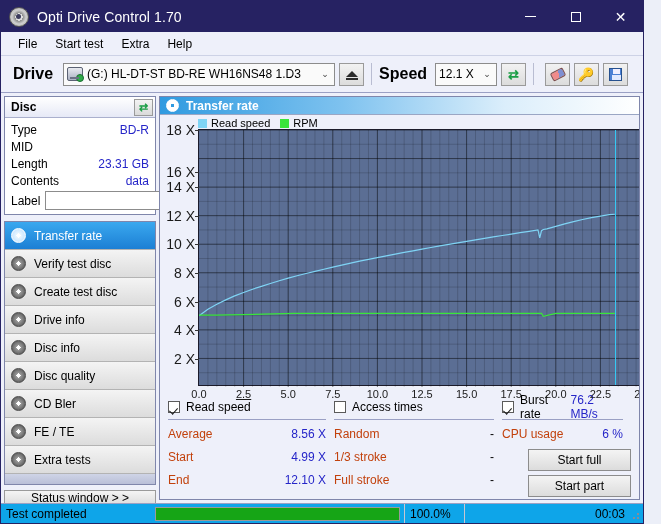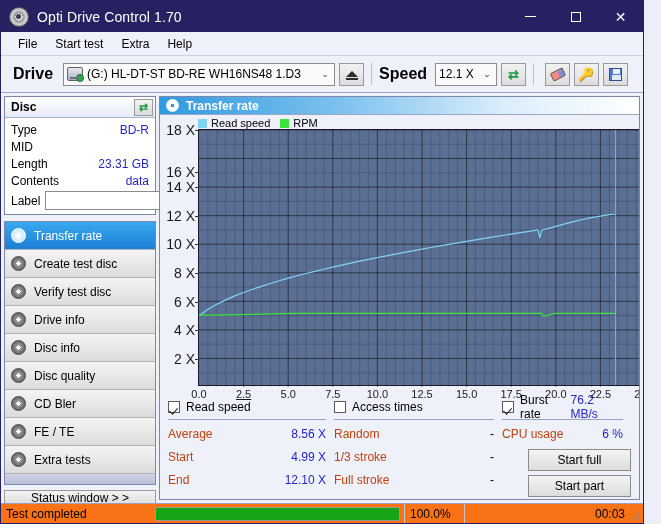--- a/index.html
+++ b/index.html
@@ -334,21 +334,21 @@
     height: 22px; width: 103px;
     background: linear-gradient(#f4f4f4,#dcdcdc);
     border:1px solid #8c8c8c;
     font-size:12px; display:flex;align-items:center;justify-content:center;
     margin-left:auto; margin-top:4px;
   }
 
   
   .statusbar {
     position:absolute; left:0; right:0; bottom:0; height:20px;
-    background:#f97316;
+    background:#0ea5e9;
     border-top:1px solid #9aa0c4;
     display:flex; align-items:center;
     font-size:12px;
   }
   .sb-cell { height:20px; display:flex; align-items:center; padding: 0 5px; }
   .sb-text { width: 150px; }
   .sb-prog {
     width: 245px; height: 14px; margin: 0 4px;
     background:#ffffff; border:1px solid #9a9a9a;
     position:relative; overflow:hidden;
@@ -457,25 +457,25 @@
         </div>
       </div>
 
       <div class="navlist">
         <div class="navitem active">
           <span class="nav-ico"></span>
           <span>Transfer rate</span>
         </div>
         <div class="navitem">
           <span class="nav-ico"></span>
+          <span>Verify test disc</span>
+        </div>
+        <div class="navitem">
+          <span class="nav-ico"></span>
           <span>Create test disc</span>
-        </div>
-        <div class="navitem">
-          <span class="nav-ico"></span>
-          <span>Verify test disc</span>
         </div>
         <div class="navitem">
           <span class="nav-ico"></span>
           <span>Drive info</span>
         </div>
         <div class="navitem">
           <span class="nav-ico"></span>
           <span>Disc info</span>
         </div>
         <div class="navitem">

